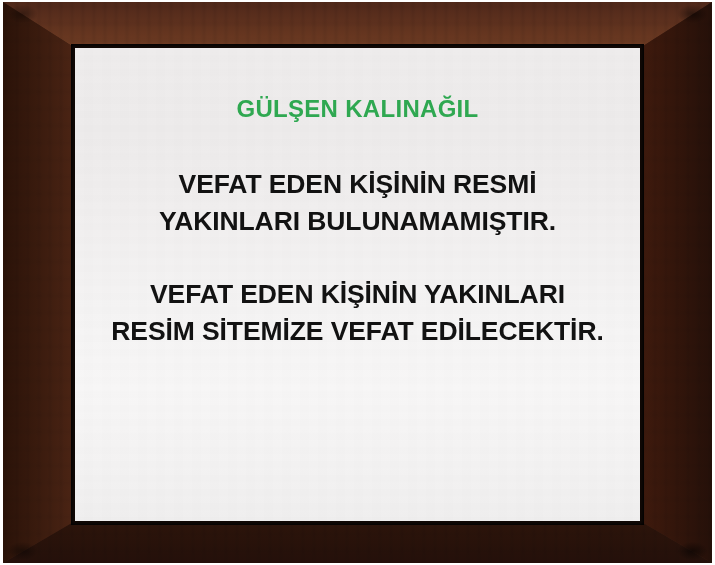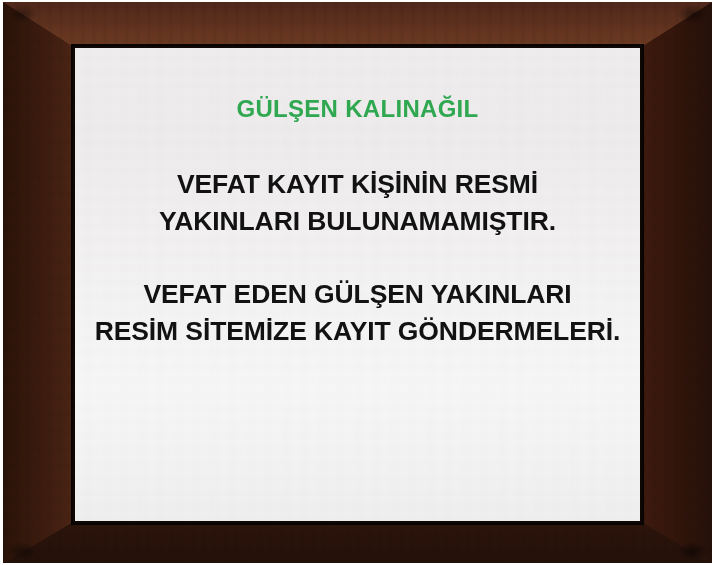--- a/index.html
+++ b/index.html
@@ -220,26 +220,26 @@
     <div class="frame-inner-lip"></div>
 
     <div class="plaque">
       <div class="plaque-texture"></div>
 
       <div class="plaque-content">
 
         <div class="deceased-name">GÜLŞEN KALINAĞIL</div>
 
         <div class="notice-block notice-block-1">
-          <span class="notice-line">VEFAT KAYIT KİŞİNİN RESMİ</span>
+          <span class="notice-line">VEFAT EDEN KİŞİNİN RESMİ</span>
           <span class="notice-line">YAKINLARI BULUNAMAMIŞTIR.</span>
         </div>
 
         <div class="notice-block notice-block-2">
-          <span class="notice-line">VEFAT EDEN GÜLŞEN YAKINLARI</span>
-          <span class="notice-line">RESİM SİTEMİZE KAYIT GÖNDERMELERİ.</span>
+          <span class="notice-line">VEFAT EDEN KİŞİNİN YAKINLARI</span>
+          <span class="notice-line">RESİM SİTEMİZE VEFAT EDİLECEKTİR.</span>
         </div>
 
       </div>
     </div>
   </div>
 
 </div>
 
 </body></html>

